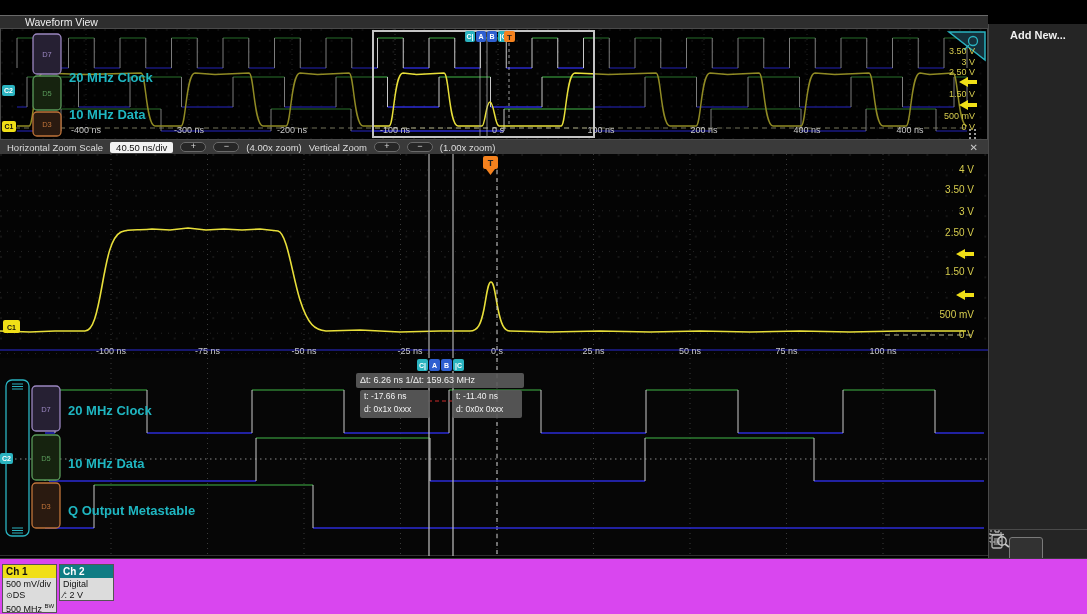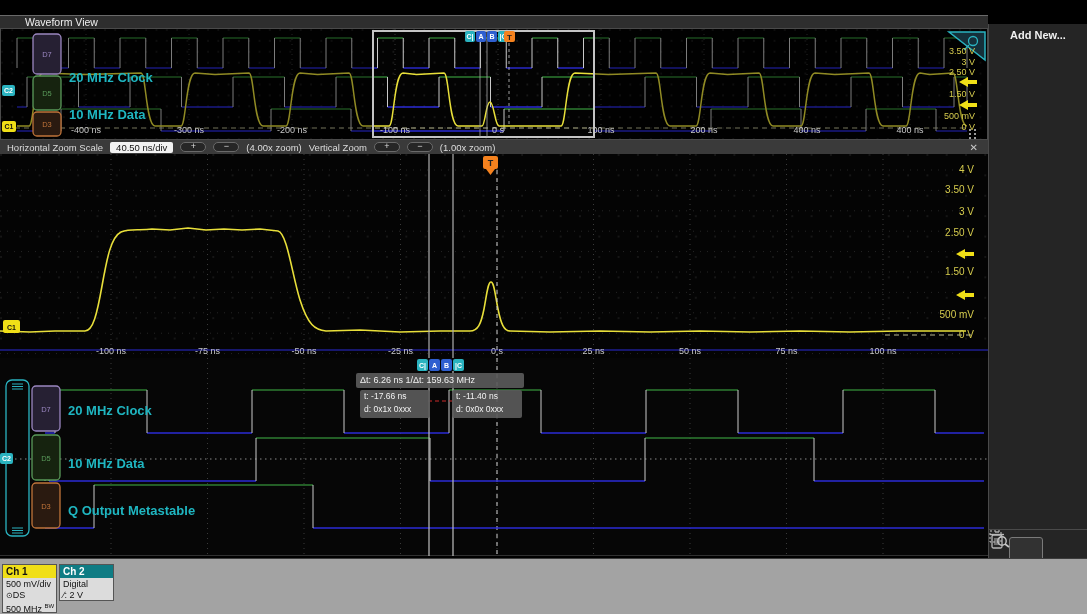--- a/index.html
+++ b/index.html
@@ -40,21 +40,21 @@
   .rp-grid{display:grid;grid-template-columns:43px 43px;grid-column-gap:5px;grid-row-gap:9px;
            justify-content:center;margin-top:8px;}
   .rp-btn{background:#3a3a3a;border:1px solid #636363;border-radius:4px;color:#e8e8e8;font-size:10px;
           min-height:20px;display:flex;align-items:center;justify-content:center;text-align:center;
           line-height:11px;padding:2px 1px;}
   .rp-footer{position:absolute;left:0;top:505px;width:99px;height:38px;border-top:1px solid #4a4a4a;
              display:flex;align-items:center;gap:14px;padding-left:20px;}
   .rp-zoombtn{width:34px;height:24px;background:#323232;border:1px solid #7a7a7a;border-radius:3px;
               display:flex;align-items:center;justify-content:center;}
   
-  .bottombar{position:absolute;left:0;top:558px;width:1087px;height:56px;background:#a3a3a3;border-top:1px solid #3c3c3c;padding-left:13px;}
+  .bottombar{position:absolute;left:0;top:558px;width:1087px;height:56px;background:#d946ef;border-top:1px solid #3c3c3c;padding-left:13px;}
   .chcard{position:absolute;width:55px;background:#dcdcdc;border:1px solid #555;font-size:9px;color:#111;}
   .chcard .hd{height:13px;font-size:10px;font-weight:bold;padding-left:3px;line-height:13px;}
   .chcard .bd{padding:1px 0 1px 3px;line-height:11px;}
   .probe-ic{font-size:8px;}
   .bw{font-size:6px;vertical-align:super;}
 </style>
 </head>
 <body>
 
 <div class="app">
@@ -323,21 +323,21 @@
         <line x1="429" y1="0" x2="429" y2="204" stroke="#b0b0b0" stroke-width="1.2"></line>
         <line x1="453" y1="0" x2="453" y2="204" stroke="#b0b0b0" stroke-width="1.2"></line>
         <path d="M956,100 l9,-5 v3 h9 v4 h-9 v3 z" fill="#f0df17"></path>
         <path d="M956,141 l9,-5 v3 h9 v4 h-9 v3 z" fill="#f0df17"></path>
         <rect x="3" y="166" width="17" height="13" rx="2" fill="#f0df17"></rect>
         <text x="11.5" y="176" fill="#111" font-size="7" text-anchor="middle" font-weight="bold">C1</text>
       </svg>
   <span class="tick lbl" style="left: 89px; top: 192px;">-100 ns</span>
       <span class="tick lbl" style="left: 185.5px; top: 192px;">-75 ns</span>
       <span class="tick lbl" style="left: 282px; top: 192px;">-50 ns</span>
-      <span class="tick lbl" style="left: 378.5px; top: 192px;">-25 ns</span>
+      <span class="tick lbl" style="left: 378.5px; top: 192px; text-align: right;">-25 ns</span>
       <span class="tick lbl" style="left: 475px; top: 192px;">0 s</span>
       <span class="tick lbl" style="left: 571.5px; top: 192px;">25 ns</span>
       <span class="tick lbl" style="left: 668px; top: 192px;">50 ns</span>
       <span class="tick lbl" style="left: 764.5px; top: 192px;">75 ns</span>
       <span class="tick lbl" style="left: 861px; top: 192px;">100 ns</span>
       <span class="vlabel-m lbl" style="left: 914px; top: 10px;">4 V</span>
       <span class="vlabel-m lbl" style="left: 914px; top: 30px;">3.50 V</span>
       <span class="vlabel-m lbl" style="left: 914px; top: 52px;">3 V</span>
       <span class="vlabel-m lbl" style="left: 914px; top: 73px;">2.50 V</span>
       <span class="vlabel-m lbl" style="left: 914px; top: 112px;">1.50 V</span>

